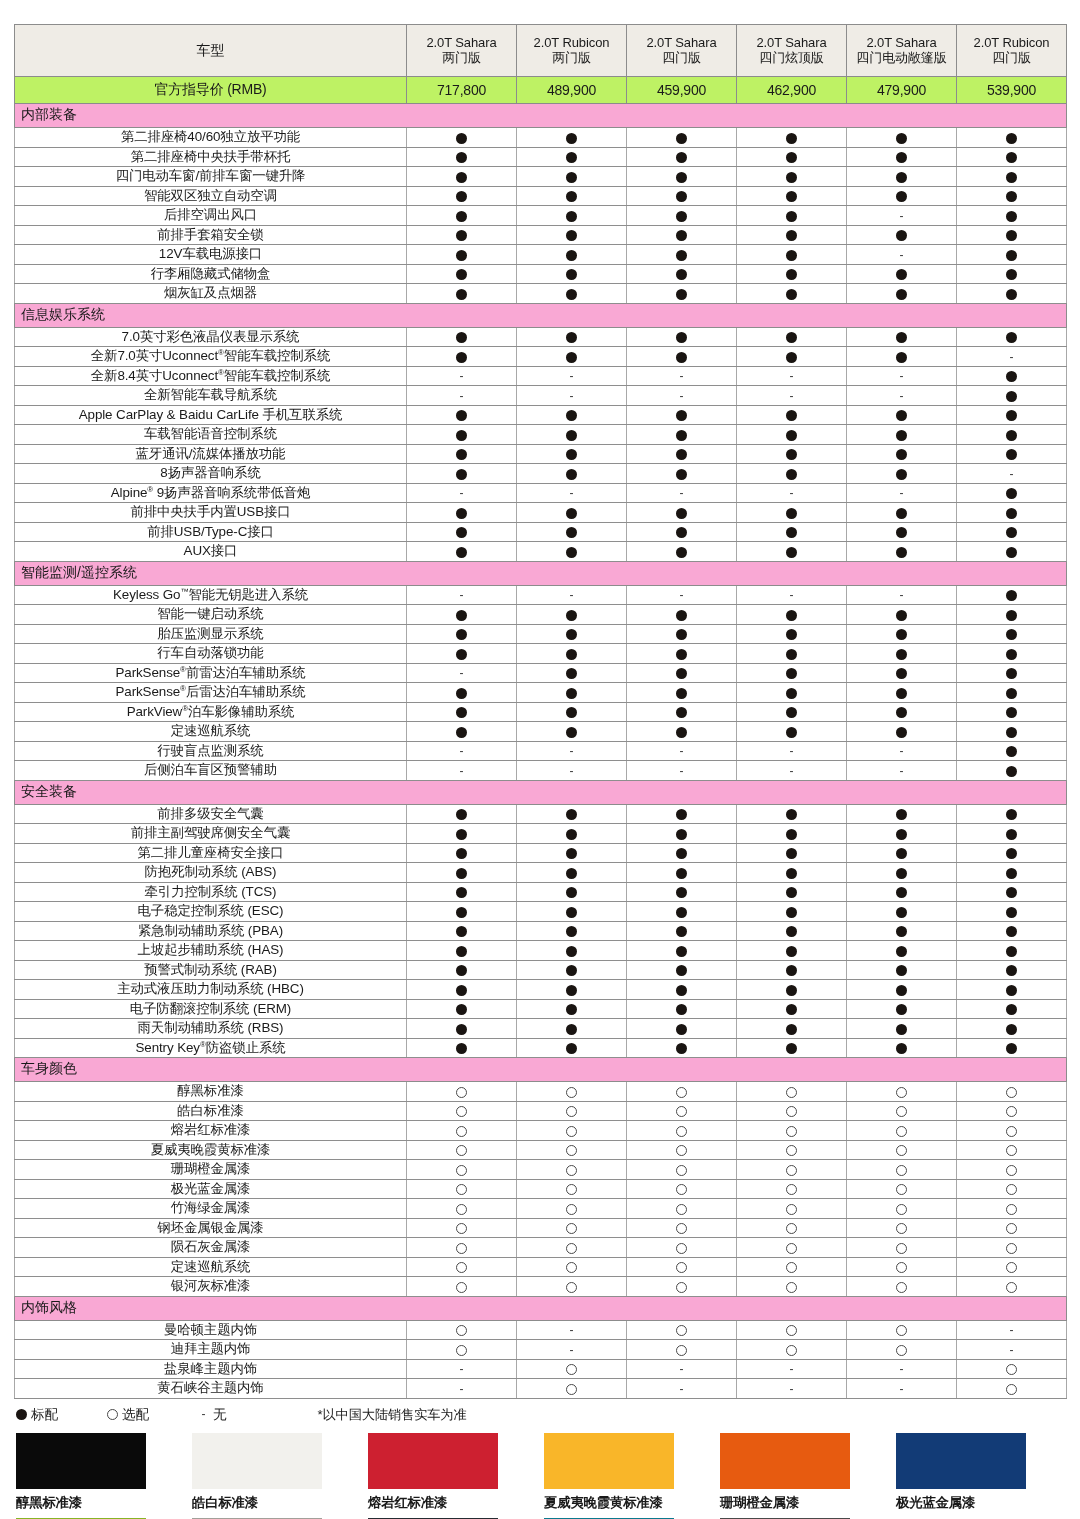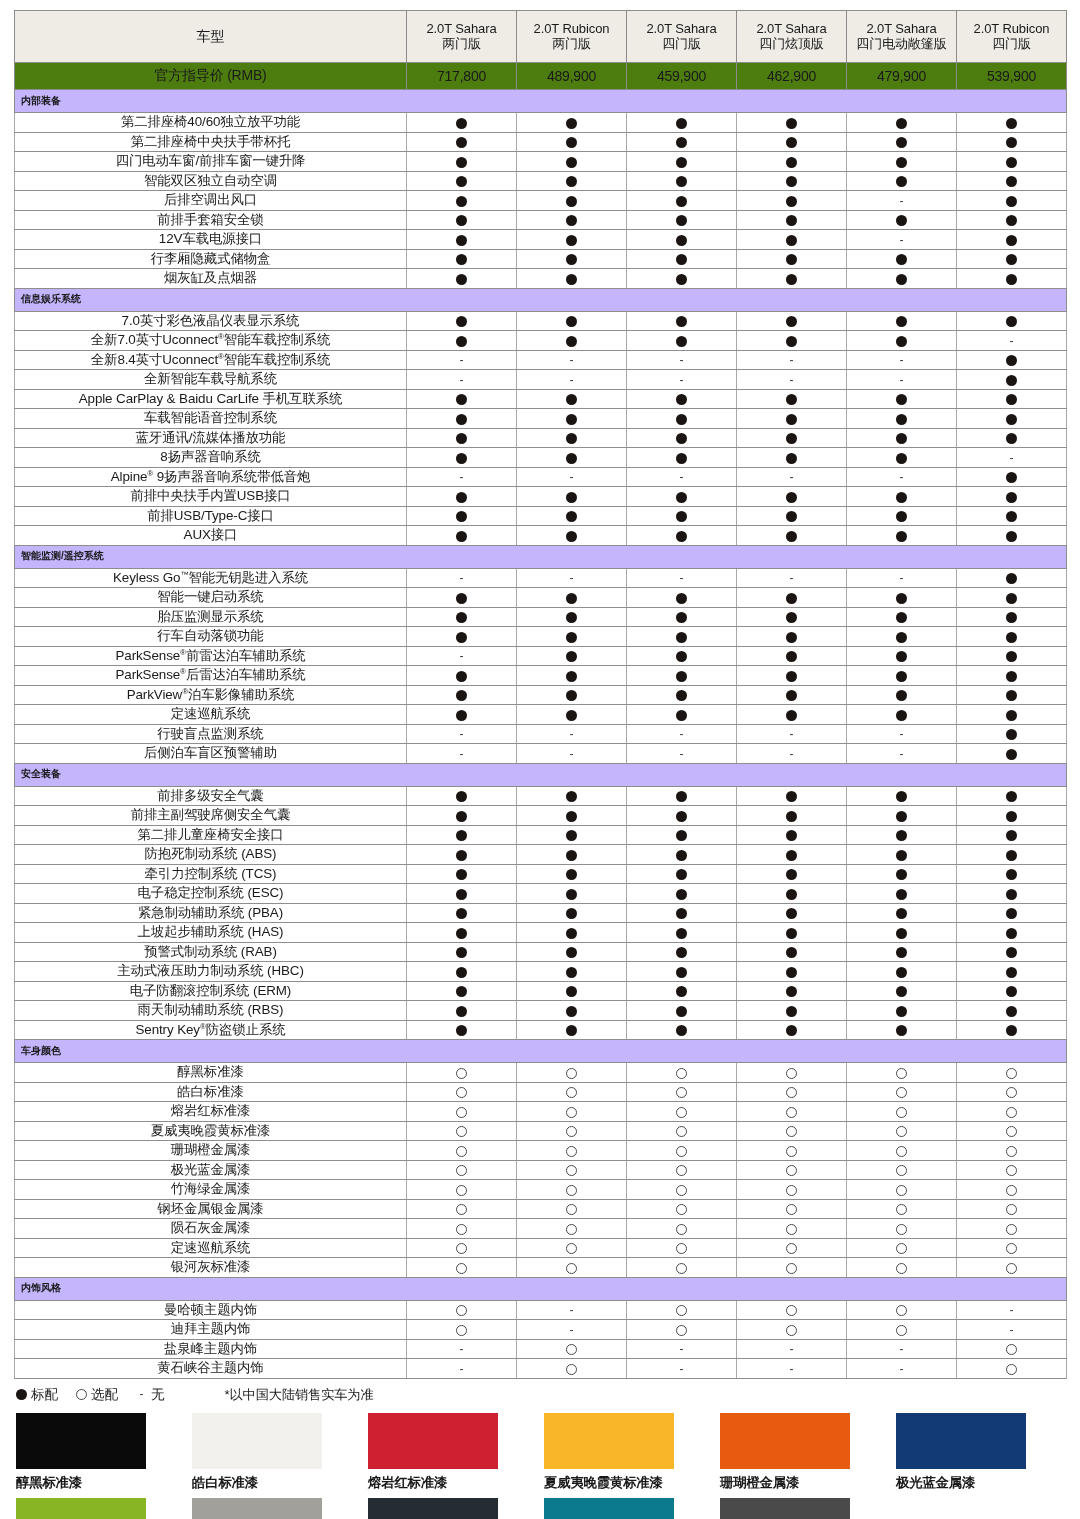--- a/index.html
+++ b/index.html
@@ -13,21 +13,21 @@
     font-family: "Liberation Sans", "DejaVu Sans", sans-serif;
     color: #1a1a1a;
     overflow: hidden;
   }
 
   #sheet {
     position: relative;
     width: 1080px;
     height: 1352px;
     box-sizing: border-box;
-    padding: 10px 14px 0 14px;
+    padding: 24px 14px 0 14px;
   }
 
   table.spec {
     width: 1052px;
     border-collapse: collapse;
     table-layout: fixed;
     font-size: 13.2px;
   }
 
   table.spec col.c-label { width: 392px; }
@@ -43,41 +43,41 @@
     padding: 4px 2px 5px 2px;
     text-align: center;
     vertical-align: middle;
     height: 42px;
     letter-spacing: -0.1px;
   }
   tr.head-models th.label-cell {
     font-size: 14px;
   }
   tr.head-price td {
-    background: #4d7c0f;
+    background: #bef264;
     border: 1px solid #8c8c8c;
     text-align: center;
     font-size: 14px;
     padding: 2px 2px 3px 2px;
     height: 21px;
     letter-spacing: -0.2px;
   }
   tr.head-price td.label-cell {
     font-size: 14px;
   }
 
   
   tr.section-row td {
-    background: #c4b5fd;
+    background: #f9a8d4;
     border-left: 1px solid #8c8c8c;
     border-right: 1px solid #8c8c8c;
     border-top: 1px solid #8c8c8c;
     border-bottom: 1px solid #8c8c8c;
-    font-size: 10px;
-    font-weight: bold;
+    font-size: 14px;
+    font-weight: normal;
     padding: 2px 0 3px 6px;
     height: 17px;
     text-align: left;
   }
 
   
   tr.feature-row td {
     border-left: 1px solid #a8a8a8;
     border-right: 1px solid #a8a8a8;
     border-bottom: 1px solid #8e8e8e;
@@ -127,20 +127,21 @@
   }
 
   
   #legend {
     margin-top: 7px;
     padding-left: 2px;
     display: flex;
     align-items: center;
     font-size: 13.6px;
     letter-spacing: -0.1px;
+    gap: 31px;
   }
   #legend .leg-item {
     display: flex;
     align-items: center;
     margin-right: 18px;
   }
   #legend .leg-item .sym { margin-right: 4px; }
   #legend .leg-note {
     margin-left: 42px;
     font-size: 13.2px;

